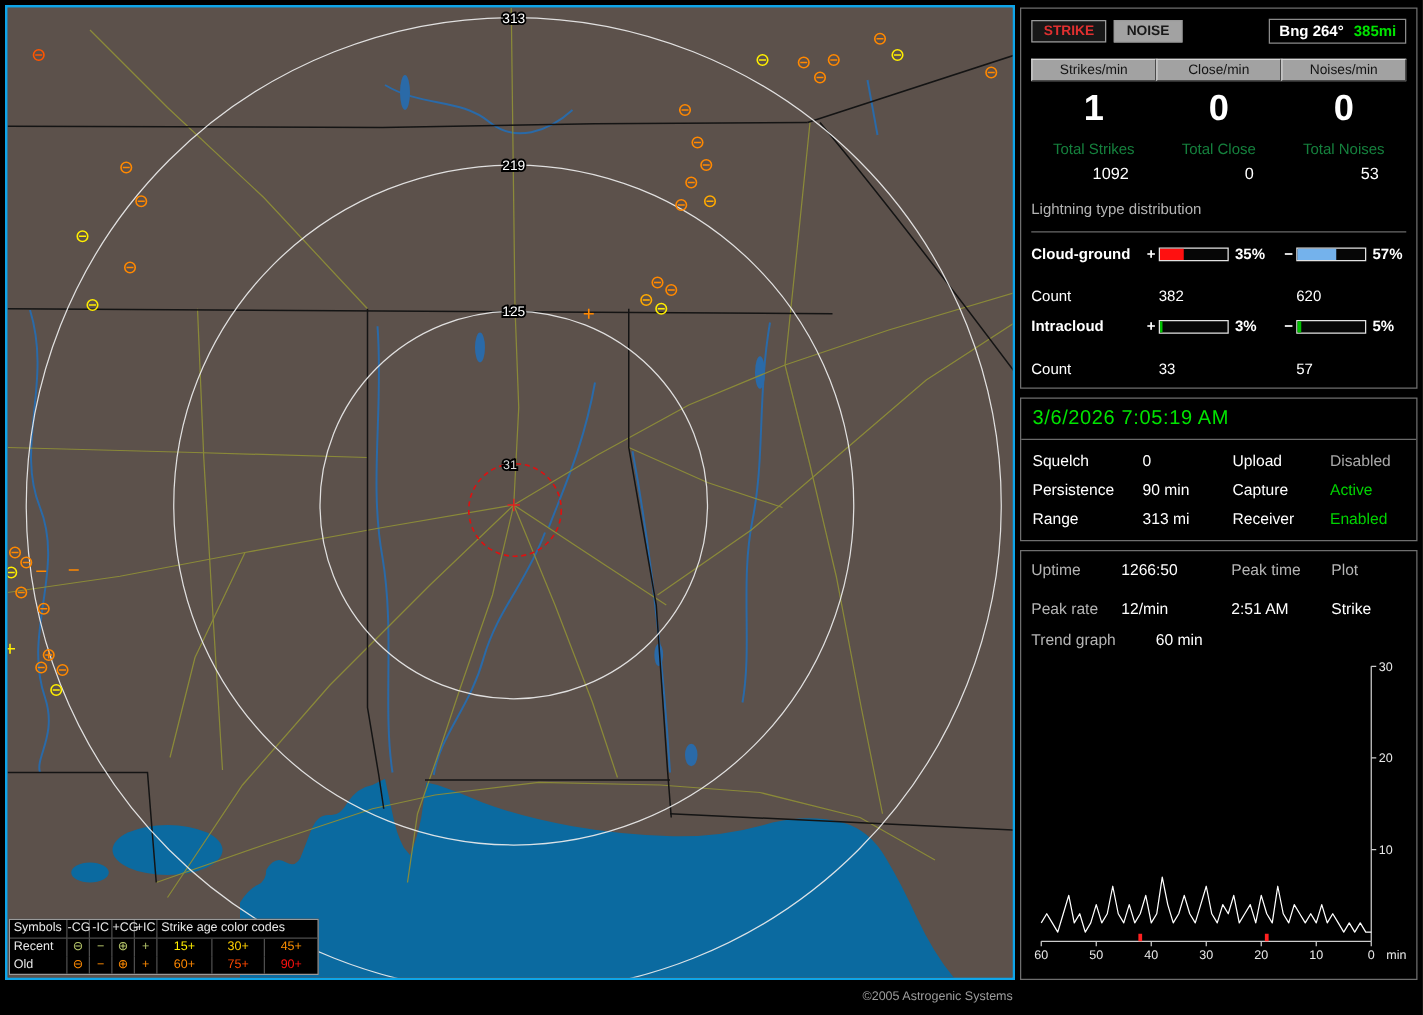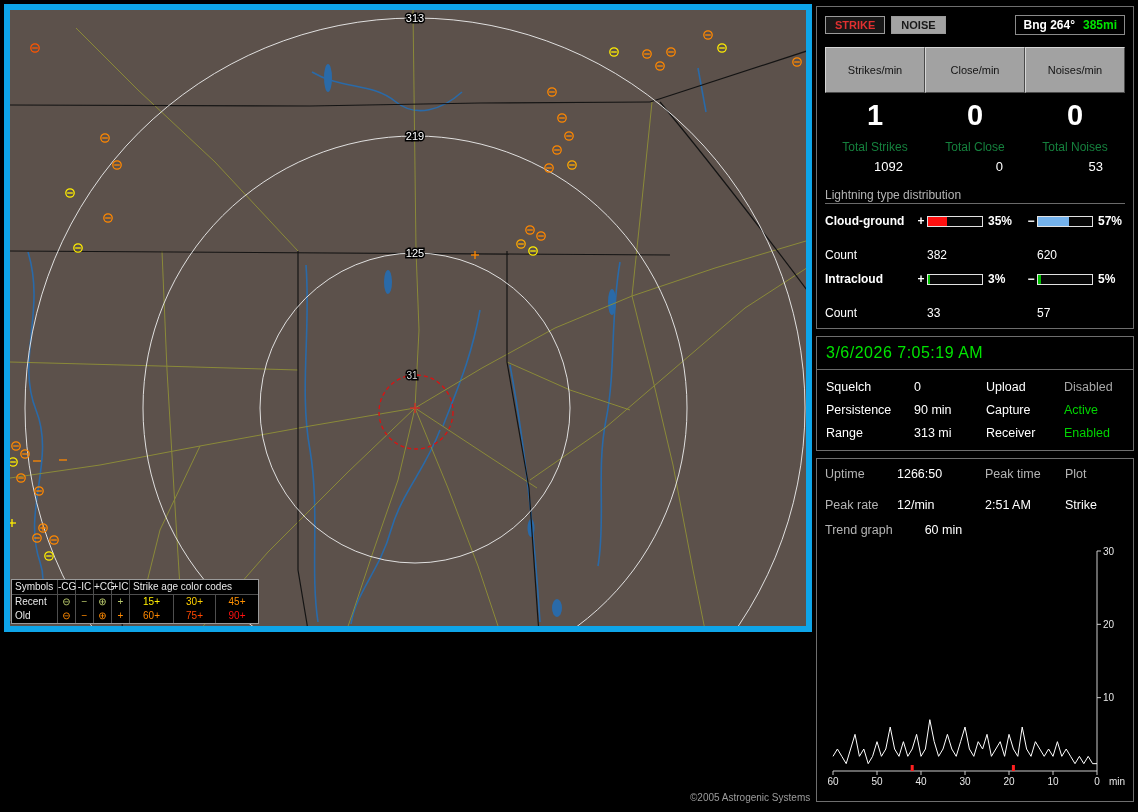--- a/index.html
+++ b/index.html
@@ -1,19 +1,19 @@
 <!DOCTYPE html>
 <html><head>
 <meta charset="utf-8">
 <style>
   *{margin:0;padding:0;box-sizing:border-box}
   html,body{width:1138px;height:812px;background:#000;overflow:hidden;position:relative;
             font-family:"Liberation Sans",sans-serif;color:#fff}
   
-  .map-wrap{position:absolute;left:4px;top:4px;width:808px;height:628px;border:6px solid #0ea5e9;
+  .map-wrap{position:absolute;left:4px;top:4px;width:808px;height:780px;border:2px solid #0ea5e9;
             background:#5c514b;overflow:hidden}
   .ring{stroke:#ececec;stroke-width:1;fill:none;opacity:.92}
   .ring-label{fill:#fff;font-size:11px;font-family:"Liberation Sans",sans-serif;text-anchor:middle;
               paint-order:stroke;stroke:#000;stroke-width:3px}
   .inner-label{fill:#d8d8d8;font-size:10px;text-anchor:middle;paint-order:stroke;stroke:#000;stroke-width:3px}
   
   .legend{position:absolute;left:1px;bottom:2px;background:#000;border:1px solid #9a9a9a;
           display:grid;grid-template-columns:46px 18px 18px 18px 18px 44px 42px 42px;
           font-size:10px;line-height:14px;color:#e8e8e8}
   .lg{border-right:1px solid #4e4e4e;border-bottom:1px solid #4e4e4e;padding:0 3px;white-space:nowrap}
@@ -27,27 +27,27 @@
   .box{background:#000;border:1px solid #6e6e6e;margin-bottom:7px}
   .box.pad{padding:8px}
   .toprow{display:flex;align-items:center;gap:6px}
   .btn{font-size:11px;font-weight:bold;padding:2px 9px;border:1px solid #9a9a9a;cursor:default}
   .btn.strike{background:#181818;color:#e03030}
   .btn.noise{background:#a2a2a2;color:#181818}
   .bngbox{margin-left:auto;border:1px solid #8a8a8a;background:#000;padding:2px 7px;
           font-size:12px;font-weight:bold;white-space:nowrap}
   .bng-val{color:#00e400;margin-left:8px}
   .ratebtns{display:flex;justify-content:space-between;margin-top:12px}
-  .ratebtn{width:114px;text-align:center;font-size:11px;padding:16px 0;background:#a2a2a2;color:#141414;
+  .ratebtn{width:114px;text-align:center;font-size:11px;padding:2px 0;background:#a2a2a2;color:#141414;
            border:1px solid #d6d6d6;border-right-color:#4a4a4a;border-bottom-color:#4a4a4a}
   .bignums,.tlabels,.tvals{display:flex;text-align:center}
   .bignums>div{flex:1;font-size:29px;font-weight:bold;margin-top:6px}
   .tlabels>div{flex:1;color:#15803d;font-size:12px;margin-top:8px}
   .tvals>div{flex:1;font-size:13px;margin-top:5px;text-align:right;padding-right:22px}
-  .dist-title{color:#b4b4b4;font-size:12px;margin-top:14px;padding-bottom:1px;border-bottom:1px solid #6a6a6a}
+  .dist-title{color:#b4b4b4;font-size:12px;margin-top:14px;padding-bottom:11px;border-bottom:1px solid #6a6a6a}
   .dist-grid{display:grid;grid-template-columns:90px 12px 56px 42px 12px 56px 36px;align-items:center;
              font-size:12px;margin-top:10px}
   .dist-grid .dl{font-weight:bold}
   .dist-grid .sign{font-weight:bold;text-align:center}
   .pct{font-weight:bold;padding-left:5px}
   .bar{height:11px;border:1px solid #e2e2e2;background:#060606;position:relative}
   .bar>div{position:absolute;left:0;top:0;bottom:0}
   .cnt-row{display:grid;grid-template-columns:90px 12px 56px 42px 12px 56px 36px;font-size:12px;margin-top:20px}
   .cnt-row .c1{grid-column:3}.cnt-row .c2{grid-column:6}
   .clock{padding:7px 9px;font-size:16px;font-weight:normal;color:#00e400;border-bottom:1px solid #6a6a6a;

